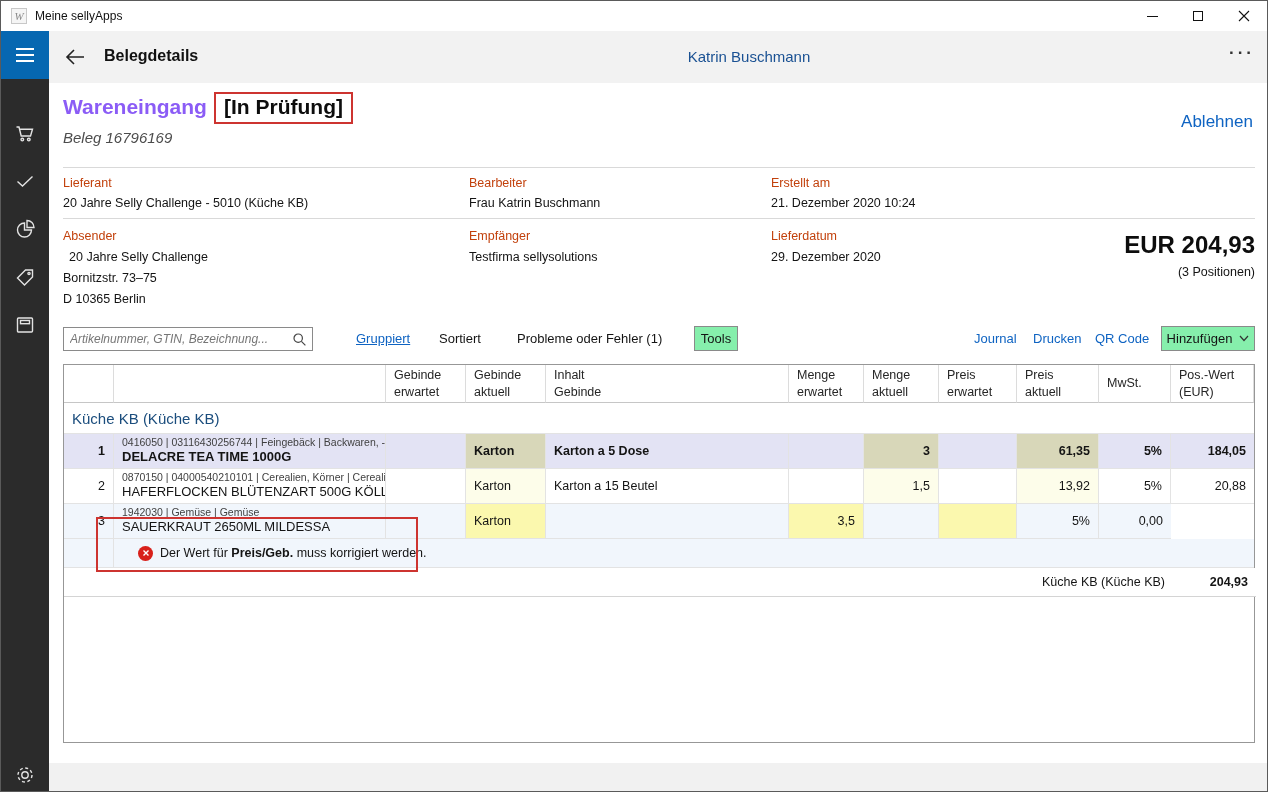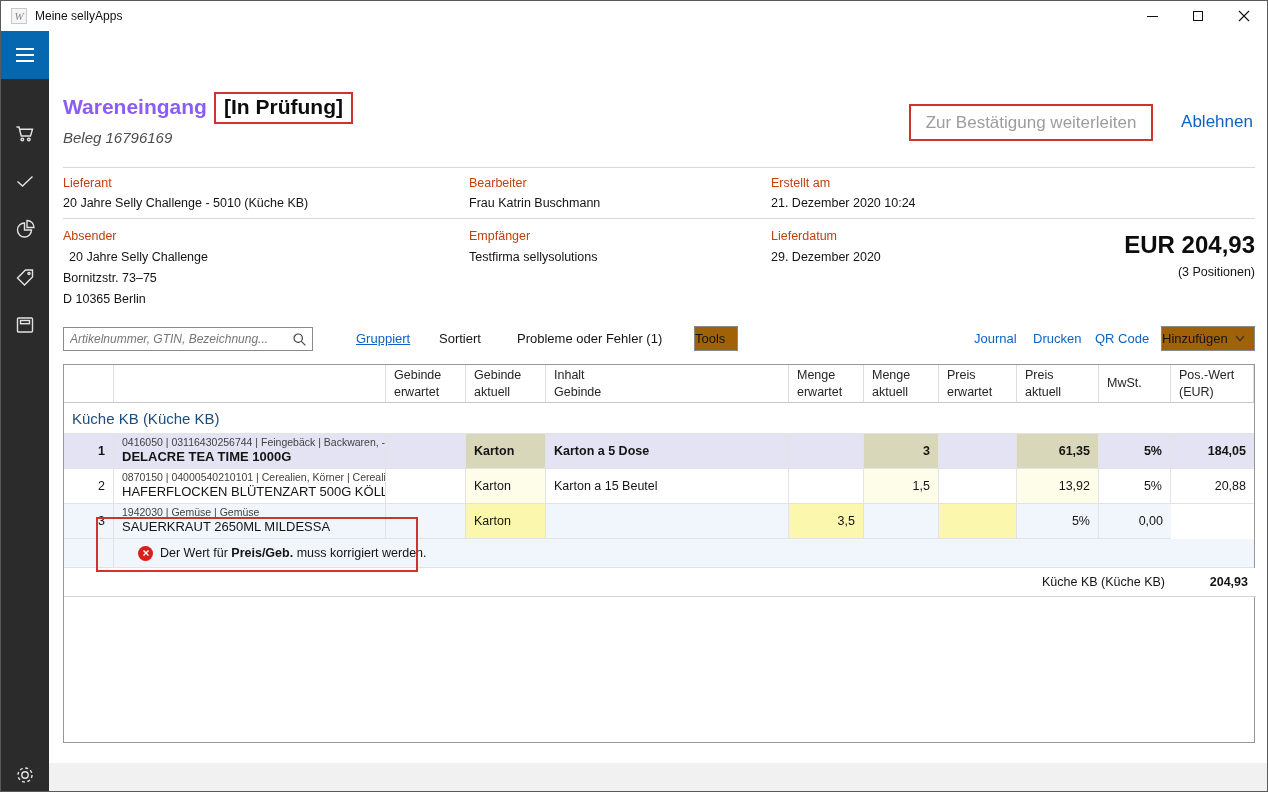--- a/index.html
+++ b/index.html
@@ -47,21 +47,21 @@
   .total-pos { position:absolute; right:14px; top:182px; width:200px; text-align:right; font-size:12.5px; color:#141414; }
 
   
   .searchbox { position:absolute; left:14px; top:244px; width:250px; height:24px; border:1px solid #8a8a8a; background:#fff; }
   .searchbox input { position:absolute; left:6px; top:1px; width:215px; height:20px; border:none; outline:none; font-family:"Liberation Sans", sans-serif; font-size:12px; font-style:italic; color:#333; }
   .searchbox input::placeholder { color:#767676; font-style:italic; }
   .search-ic { position:absolute; right:5px; top:4px; }
   .tb-link { position:absolute; top:248px; font-size:13px; color:#141414; }
   .tb-link.active { color:#0e63c2; text-decoration:underline; }
   .tb-blue { position:absolute; top:248px; font-size:13px; color:#0e63c2; }
-  .tb-btn { position:absolute; top:243px; height:25px; background:#a16207; border:1px solid #8a8a8a; font-size:13px; color:#141414; display:flex; align-items:center; gap:7px; }
+  .tb-btn { position:absolute; top:243px; height:25px; background:#86efac; border:1px solid #8a8a8a; font-size:13px; color:#141414; display:flex; align-items:center; justify-content:center; gap:7px; }
   .btn-tools { left:645px; width:44px; }
   .btn-add { left:1112px; width:94px; }
 
   
   .tablebox { position:absolute; left:14px; top:281px; width:1192px; height:379px; border:1px solid #979797; background:#fff; }
   .trow { display:grid; grid-template-columns:50px 272px 80px 80px 243px 75px 75px 78px 82px 72px 83px; }
   .c { border-right:1px solid #e3e3e3; border-bottom:1px solid #e3e3e3; padding:0 8px; display:flex; align-items:center; font-size:12.5px; color:#141414; overflow:hidden; }
   .c:last-child { border-right:none; }
   .num { justify-content:flex-end; }
   .thead .c { height:38px; flex-direction:column; align-items:flex-start; justify-content:center; line-height:1.3; font-size:12.5px; color:#262626; border-right:1px solid #dcdcdc; border-bottom:1px solid #c6c6c6; }
@@ -149,27 +149,36 @@
       </svg>
     </div>
     <div class="navicon" style="top:726px;">
       <svg width="24" height="24" viewBox="0 0 24 24">
         <circle cx="12" cy="12" r="3.2"></circle>
         <circle cx="12" cy="12" r="7" stroke-dasharray="3 2.5"></circle>
       </svg>
     </div>
   </div>
 
+  <div class="appbar">
+    <div class="backbtn">
+      <svg width="22" height="18" viewBox="0 0 22 18">
+        <path d="M20 9 L3 9 M10 2 L3 9 L10 16" stroke="#222" stroke-width="1.6" fill="none"></path>
+      </svg>
+    </div>
+    <div class="appbar-title">Belegdetails</div>
+    <div class="appbar-user">Katrin Buschmann</div>
+    <div class="morebtn">···</div>
+  </div>
 
   <div class="content">
 
     <div class="doc-title">Wareneingang</div>
     <div class="doc-status">[In Prüfung]</div>
     <div class="doc-beleg">Beleg 16796169</div>
-    <div class="btn-forward">Zur Bestätigung weiterleiten</div>
     <div class="btn-reject">Ablehnen</div>
 
     <div class="divider d1"></div>
 
     <div class="flabel" style="left:14px; top:93px;">Lieferant</div>
     <div class="fvalue" style="left:14px; top:113px;">20 Jahre Selly Challenge - 5010 (Küche KB)</div>
     <div class="flabel" style="left:420px; top:93px;">Bearbeiter</div>
     <div class="fvalue" style="left:420px; top:113px;">Frau Katrin Buschmann</div>
     <div class="flabel" style="left:722px; top:93px;">Erstellt am</div>
     <div class="fvalue" style="left:722px; top:113px;">21. Dezember 2020 10:24</div>

